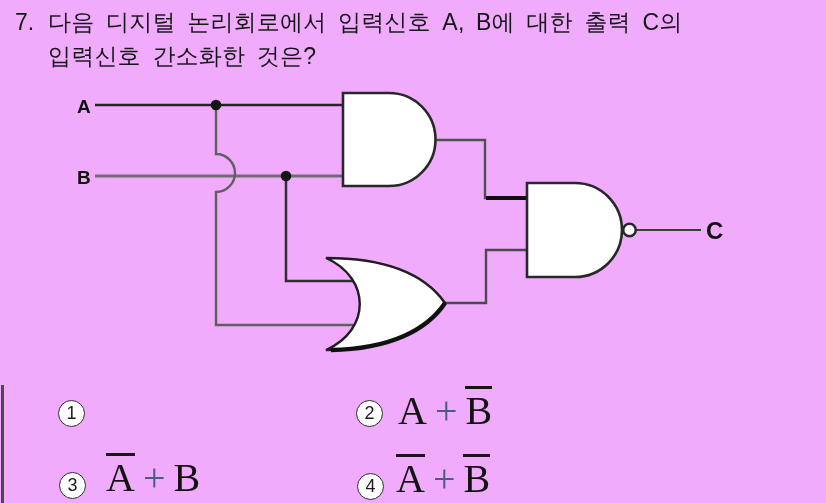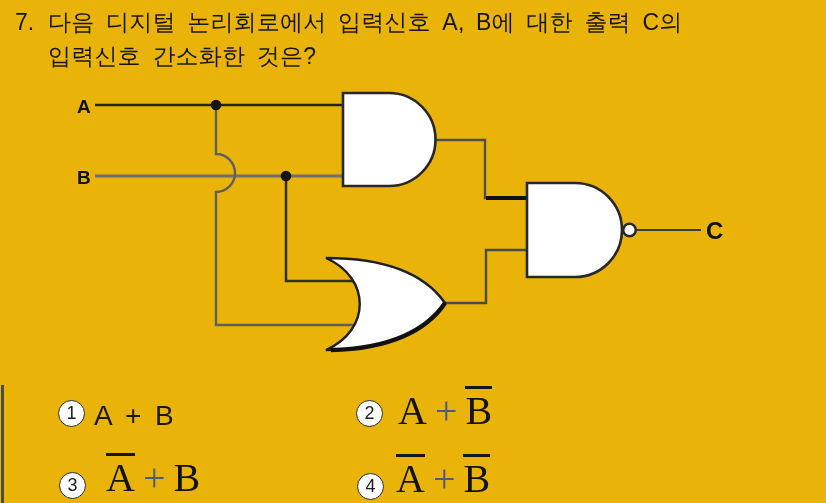--- a/index.html
+++ b/index.html
@@ -1,17 +1,17 @@
 <!DOCTYPE html>
 <html><head>
 <meta charset="utf-8">
 <style>
   html,body{margin:0;padding:0;background:#ffffff;}
   .page{
-    position:relative;width:826px;height:503px;background:#eab308;
+    position:relative;width:826px;height:503px;background:#f0abfc;
     font-family:"Liberation Sans","DejaVu Sans",sans-serif;overflow:hidden;color:#161616;
   }
   .question{
     position:absolute;left:15px;top:5px;font-size:23px;line-height:34px;
     letter-spacing:0.2px;word-spacing:5px;white-space:nowrap;color:#161616;
   }
   .qnum{display:inline-block;width:33px;letter-spacing:0;}
   .q2{padding-left:33px;}
   svg.circuit{position:absolute;left:0;top:0;}
   .divider{position:absolute;left:1px;top:385px;width:3px;height:118px;background:#4b4b4b;}
@@ -64,21 +64,20 @@
     <circle cx="286" cy="176" r="5.3" fill="#151515"></circle>
 
     <text x="77" y="113" font-family="Liberation Sans, DejaVu Sans, sans-serif" font-size="19" font-weight="bold" fill="#111111">A</text>
     <text x="77" y="184" font-family="Liberation Sans, DejaVu Sans, sans-serif" font-size="19" font-weight="bold" fill="#111111">B</text>
     <text x="706" y="239" font-family="Liberation Sans, DejaVu Sans, sans-serif" font-size="24" font-weight="bold" fill="#111111">C</text>
   </svg>
 
   <div class="divider"></div>
 
   <div class="onum" style="left:58px;top:400px">1</div>
-  <div class="oexpr-sans" style="left:94px;top:402px">A + B</div>
 
   <div class="onum" style="left:356px;top:400px">2</div>
   <div class="mexpr" style="left:398px;top:386px">
     <span>A</span>
     <span class="op">+</span>
     <span class="ovl">B</span>
   </div>
 
   <div class="onum" style="left:59px;top:472px">3</div>
   <div class="mexpr" style="left:106px;top:453px">

